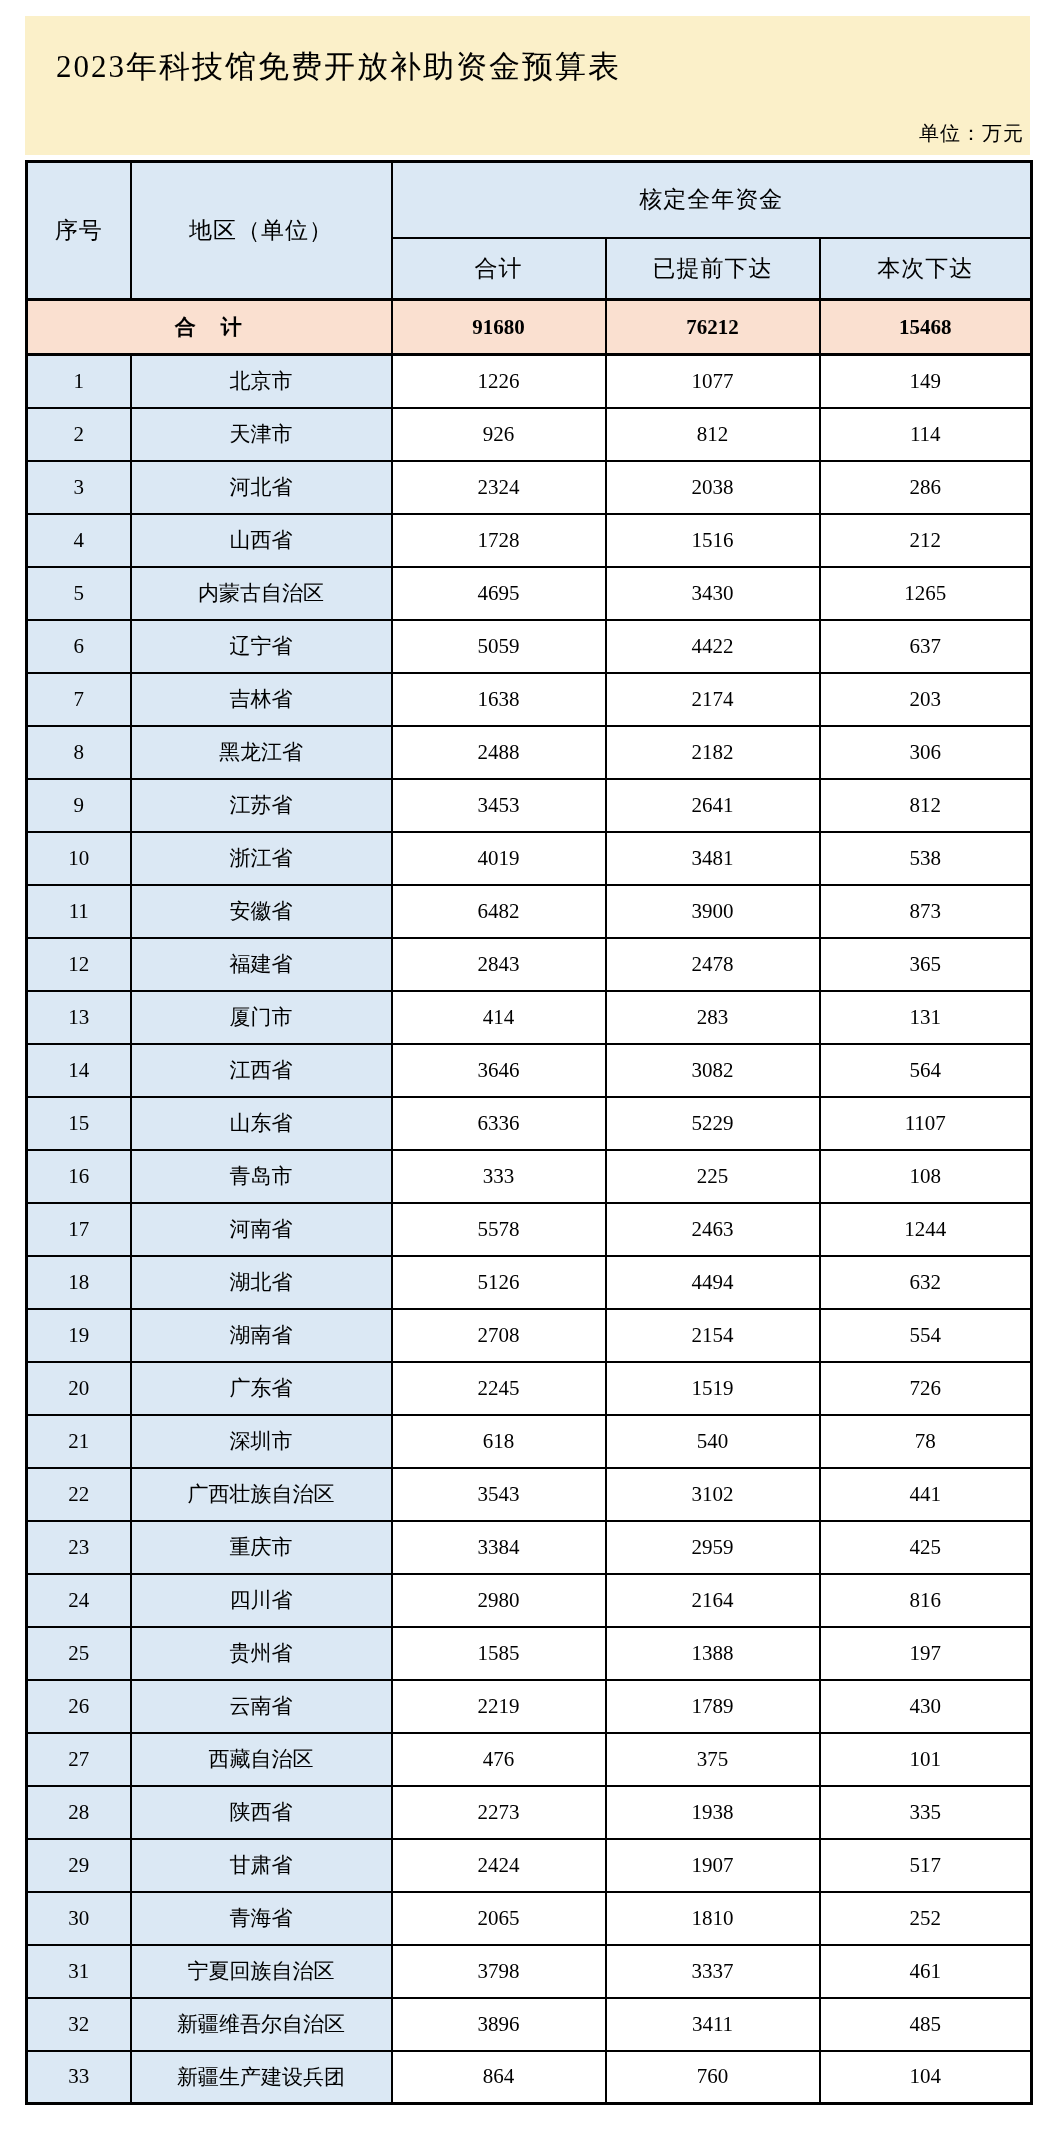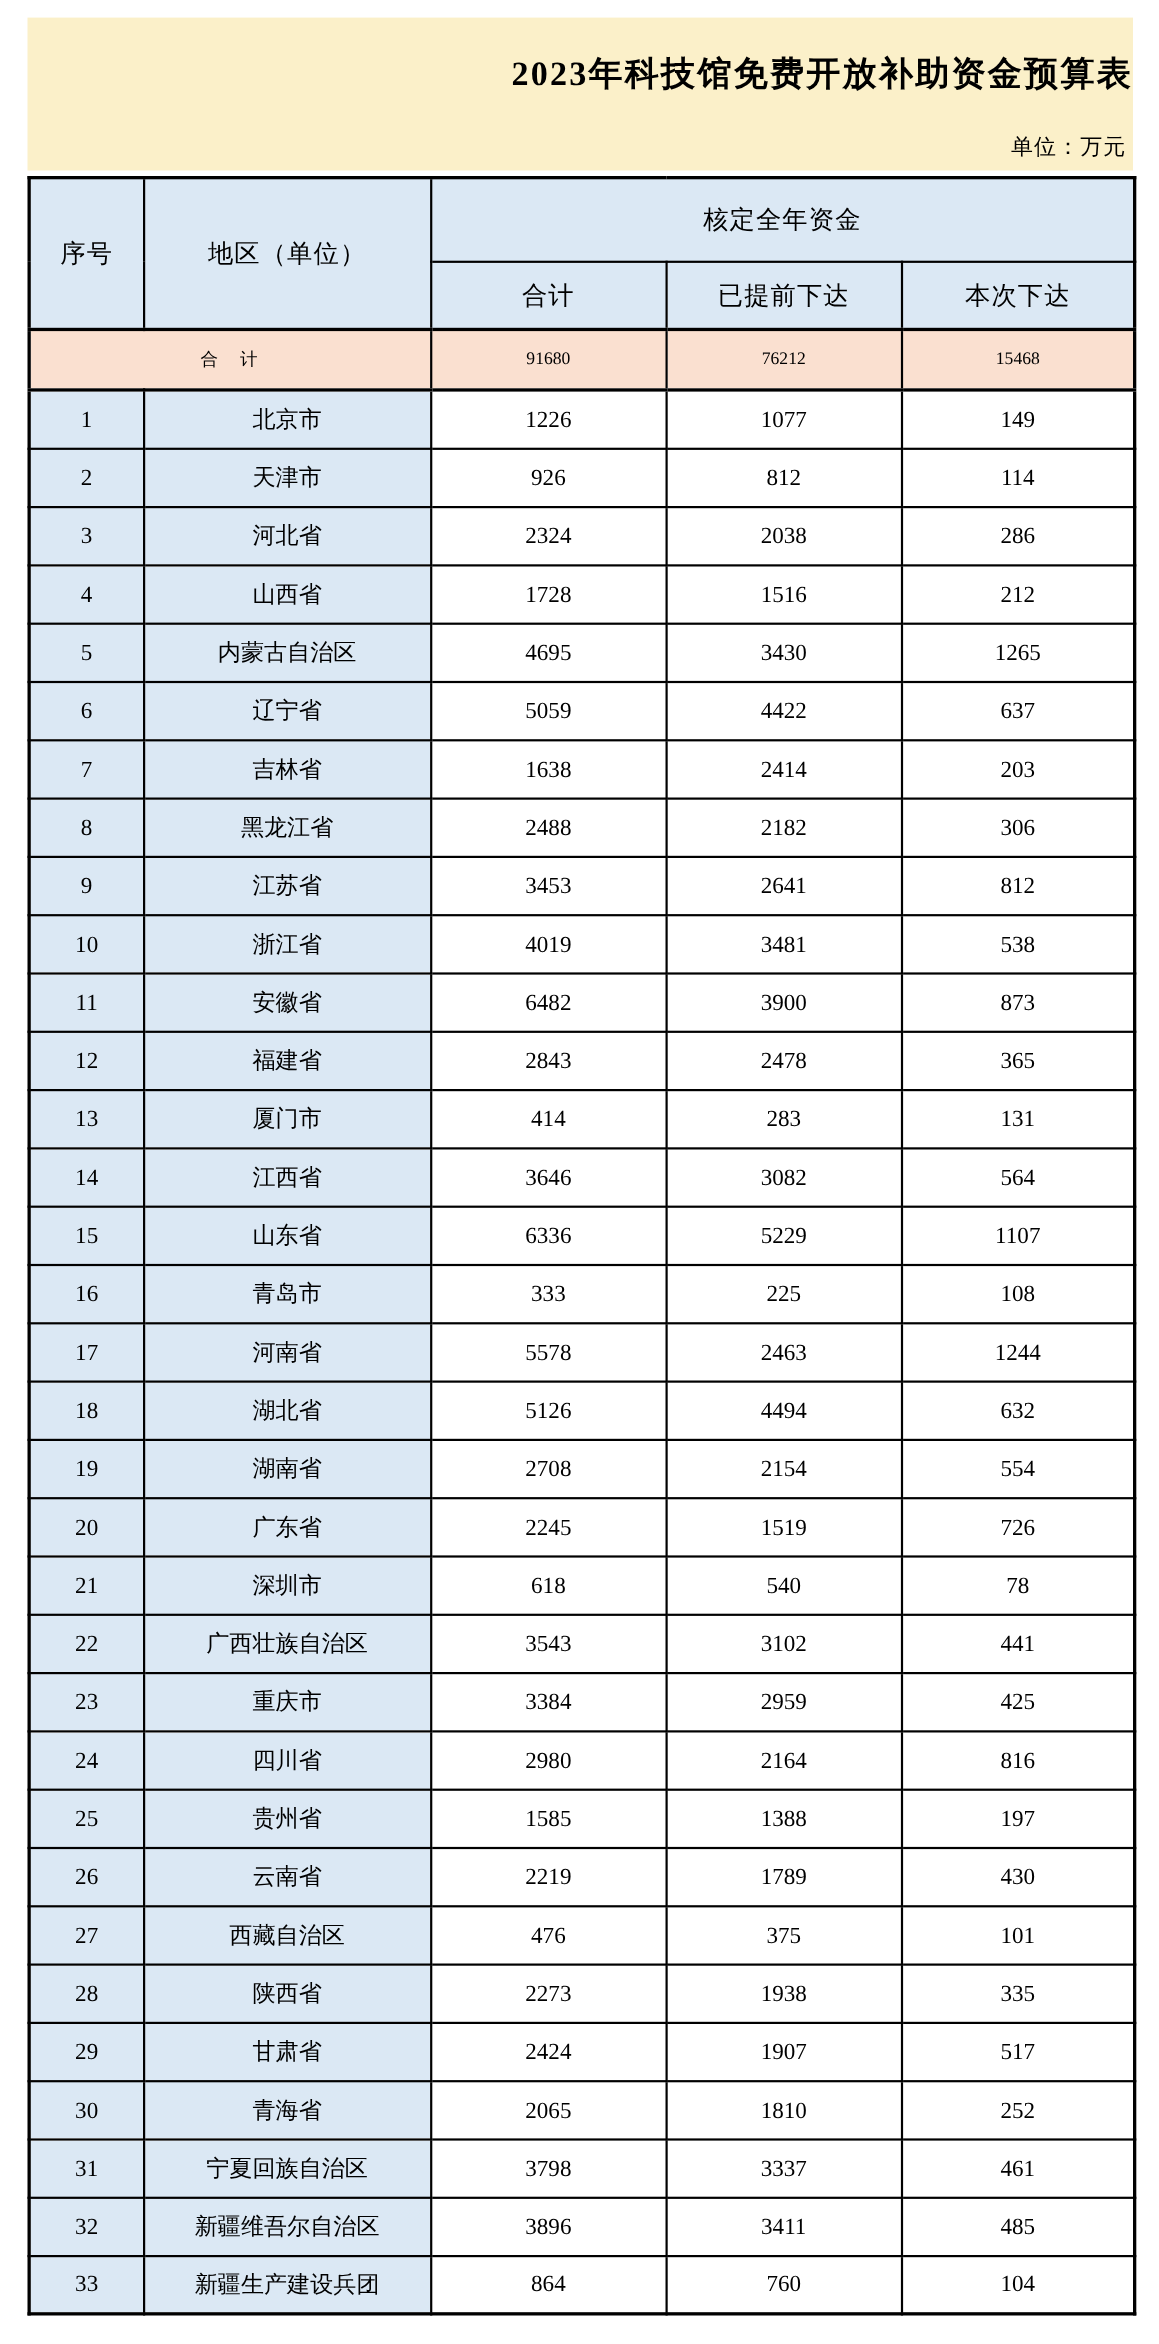--- a/index.html
+++ b/index.html
@@ -11,22 +11,23 @@
   }
   html,body{margin:0;padding:0;background:var(--page-bg);}
   body{font-family:"Liberation Serif","DejaVu Serif",serif;color:#000;}
   .page{width:1054px;height:2131px;background:var(--page-bg);position:relative;box-sizing:border-box;}
 
   .title-band{
     position:absolute;left:25px;top:16px;width:1005px;height:139px;
     background:var(--band-bg);
   }
   .page-title{
-    text-align:right;font-size:31px;font-weight:bold;letter-spacing:2px;
+    text-align:left;font-size:31px;font-weight:normal;letter-spacing:2px;
     padding-top:30px;
+    padding-left:31px;
   }
   .unit-label{
     position:absolute;right:6px;bottom:8px;font-size:20px;letter-spacing:1px;
   }
 
   table.budget-table{
     position:absolute;left:25px;top:160px;width:1005px;
     border-collapse:collapse;table-layout:fixed;
     border:3px solid var(--border);
   }
@@ -39,21 +40,21 @@
     background:var(--header-bg);
     font-weight:normal;font-size:23px;letter-spacing:1px;
   }
   .budget-table thead tr.hrow-top{height:76px;}
   .budget-table thead tr.hrow-sub{height:62px;margin-top:15px;}
   .budget-table thead th.group-cell{border-bottom-width:2px;}
 
   .budget-table tr.total-row{height:55px;}
   .budget-table tr.total-row td{
     background:var(--total-bg);
-    font-weight:normal;font-size:16px;
+    font-weight:bold;font-size:21px;
     border-top-width:3px;border-bottom-width:3px;
   }
   .budget-table tr.total-row td.label{letter-spacing:2px;}
 
   .budget-table tbody tr.data-row{height:53px;}
   .budget-table tbody tr.data-row td{font-size:21px;}
   .budget-table tbody td.c-idx,
   .budget-table tbody td.c-region{background:var(--header-bg);}
   .budget-table tbody td.c-num{background:#FFFFFF;}
 </style>
@@ -133,21 +134,21 @@
           <td class="c-idx">6</td>
           <td class="c-region">辽宁省</td>
           <td class="c-num">5059</td>
           <td class="c-num">4422</td>
           <td class="c-num">637</td>
         </tr>
         <tr class="data-row">
           <td class="c-idx">7</td>
           <td class="c-region">吉林省</td>
           <td class="c-num">1638</td>
-          <td class="c-num">2414</td>
+          <td class="c-num">2174</td>
           <td class="c-num">203</td>
         </tr>
         <tr class="data-row">
           <td class="c-idx">8</td>
           <td class="c-region">黑龙江省</td>
           <td class="c-num">2488</td>
           <td class="c-num">2182</td>
           <td class="c-num">306</td>
         </tr>
         <tr class="data-row">

